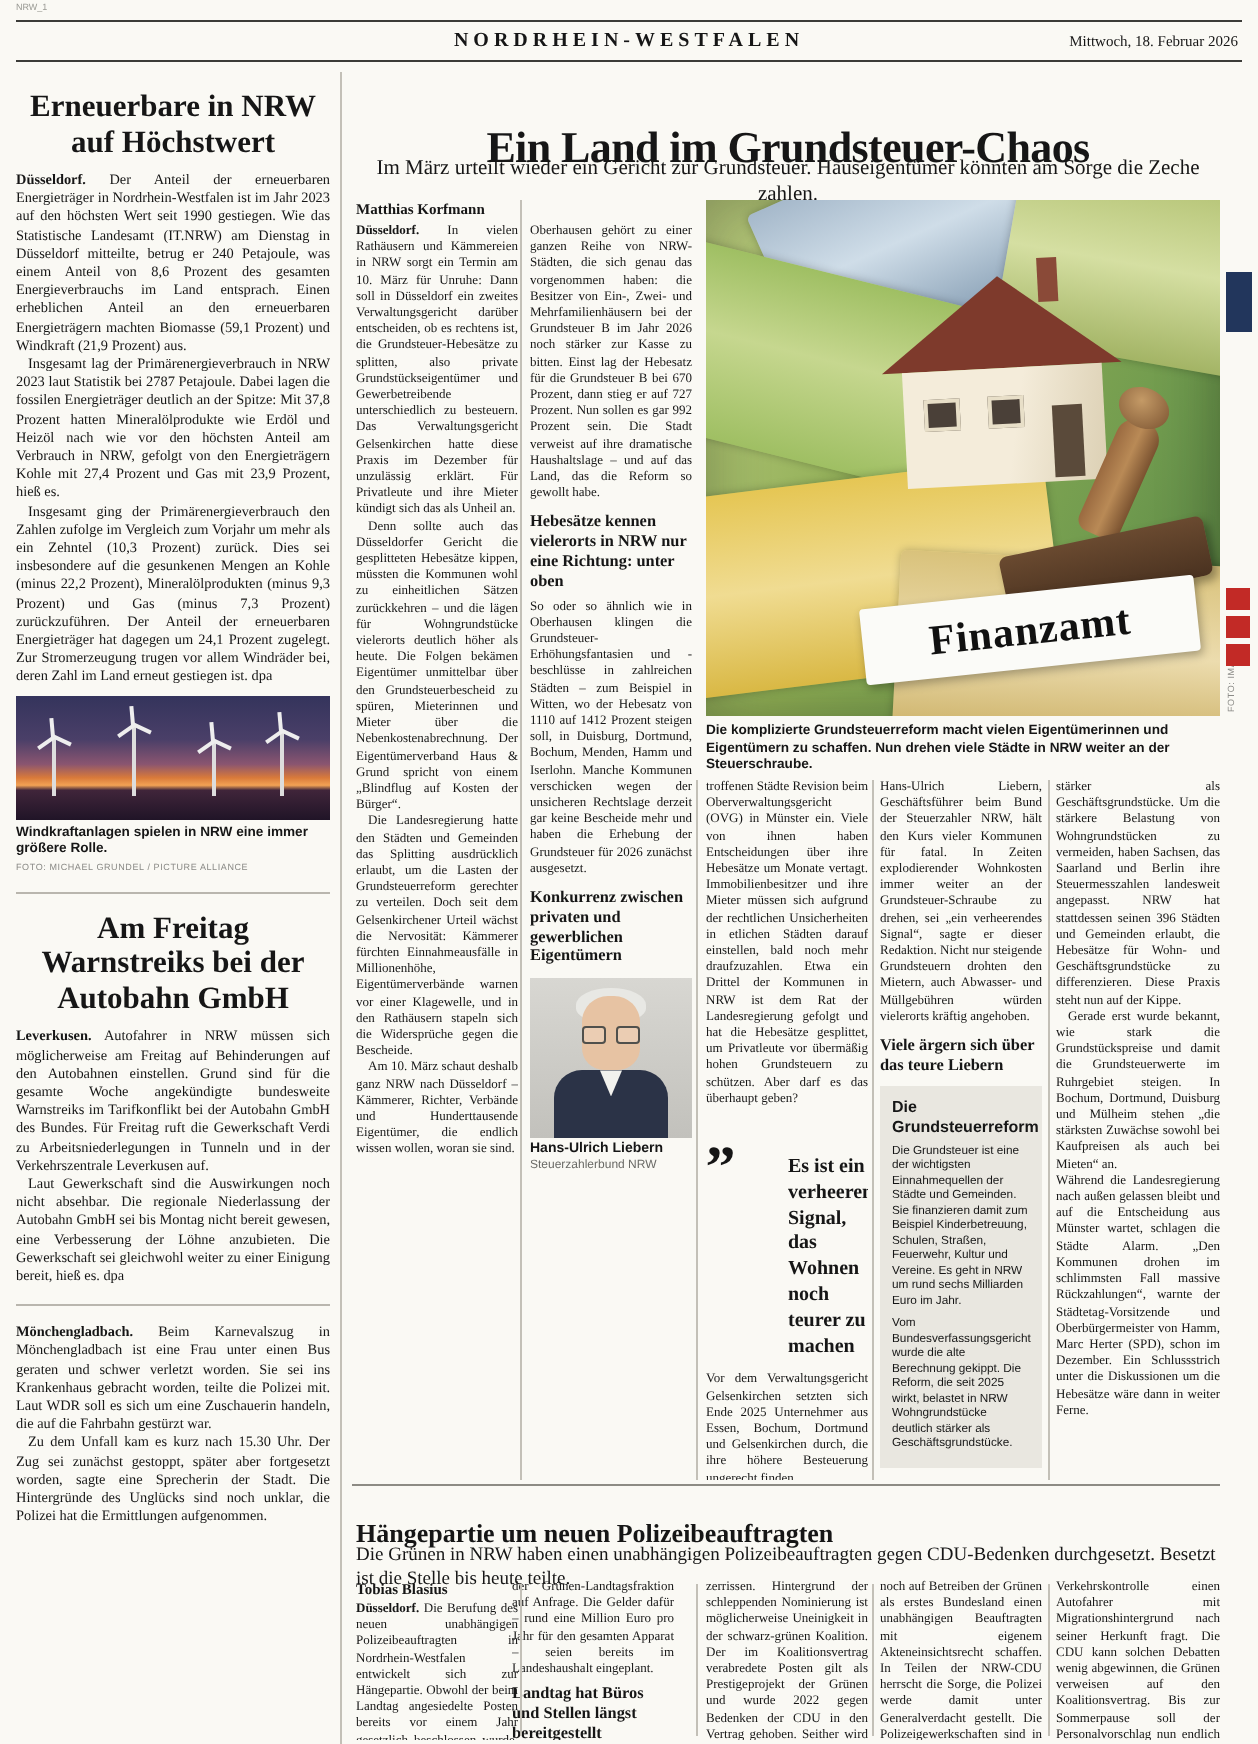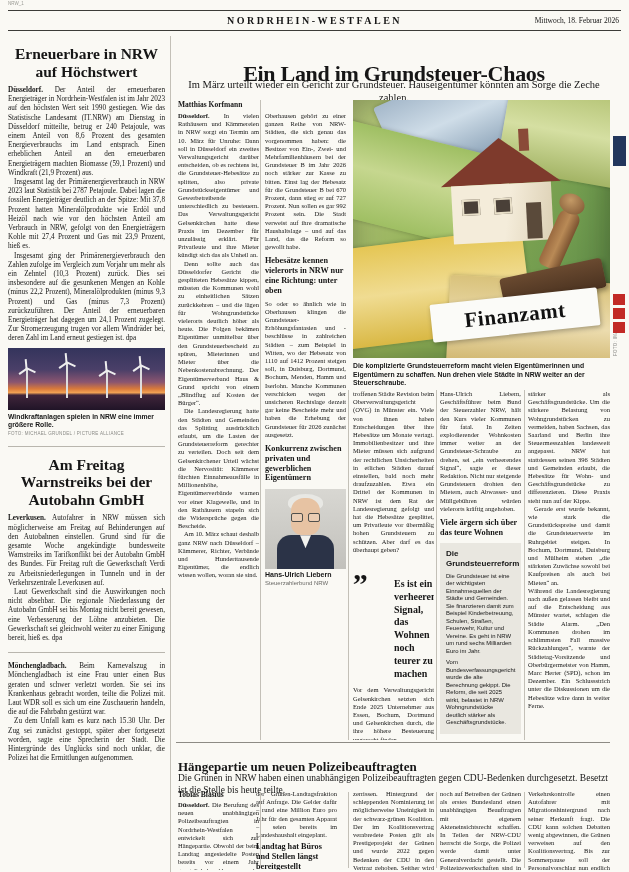--- a/index.html
+++ b/index.html
@@ -214,21 +214,21 @@
     <p class="bt">troffenen Städte Revision beim Oberverwaltungsgericht (OVG) in Münster ein. Viele von ihnen haben Entscheidungen über ihre Hebesätze um Monate vertagt. Immobilienbesitzer und ihre Mieter müssen sich aufgrund der rechtlichen Unsicherheiten in etlichen Städten darauf einstellen, bald noch mehr draufzuzahlen. Etwa ein Drittel der Kommunen in NRW ist dem Rat der Landesregierung gefolgt und hat die Hebesätze gesplittet, um Privatleute vor übermäßig hohen Grundsteuern zu schützen. Aber darf es das überhaupt geben?</p>
     <div class="pullquote">
       <div class="pq-mark">„</div>
       <div class="pq-text">Es ist ein verheerendes Signal, das Wohnen noch teurer zu machen</div>
     </div>
     <p class="bt">Vor dem Verwaltungsgericht Gelsenkirchen setzten sich Ende 2025 Unternehmer aus Essen, Bochum, Dortmund und Gelsenkirchen durch, die ihre höhere Besteuerung ungerecht finden.</p>
   </div>
 
   <div class="acol" style="left:440px;top:390px;height:350px;">
     <p class="bt">Hans-Ulrich Liebern, Geschäftsführer beim Bund der Steuerzahler NRW, hält den Kurs vieler Kommunen für fatal. In Zeiten explodierender Wohnkosten immer weiter an der Grundsteuer-Schraube zu drehen, sei „ein verheerendes Signal“, sagte er dieser Redaktion. Nicht nur steigende Grundsteuern drohten den Mietern, auch Abwasser- und Müllgebühren würden vielerorts kräftig angehoben.</p>
-    <div class="colsub">Viele ärgern sich über das teure Wohnen</div>
+    <div class="colsub">Viele ärgern sich über das teure Liebern</div>
     <div class="infobox">
       <div class="ib-title">Die Grundsteuerreform</div>
       <p>Die Grundsteuer ist eine der wichtigsten Einnahmequellen der Städte und Gemeinden. Sie finanzieren damit zum Beispiel Kinderbetreuung, Schulen, Straßen, Feuerwehr, Kultur und Vereine. Es geht in NRW um rund sechs Milliarden Euro im Jahr.</p>
       <p>Vom Bundesverfassungsgericht wurde die alte Berechnung gekippt. Die Reform, die seit 2025 wirkt, belastet in NRW Wohngrundstücke deutlich stärker als Geschäftsgrundstücke.</p>
     </div>
   </div>
 
   <div class="acol" style="left:528px;top:390px;width:82px;height:350px;">
     <p class="bt">stärker als Geschäftsgrundstücke. Um die stärkere Belastung von Wohngrundstücken zu vermeiden, haben Sachsen, das Saarland und Berlin ihre Steuermesszahlen landesweit angepasst. NRW hat stattdessen seinen 396 Städten und Gemeinden erlaubt, die Hebesätze für Wohn- und Geschäftsgrundstücke zu differenzieren. Diese Praxis steht nun auf der Kippe.</p>
     <p class="bt ind">Gerade erst wurde bekannt, wie stark die Grundstückspreise und damit die Grundsteuerwerte im Ruhrgebiet steigen. In Bochum, Dortmund, Duisburg und Mülheim stehen „die stärksten Zuwächse sowohl bei Kaufpreisen als auch bei Mieten“ an.</p>

